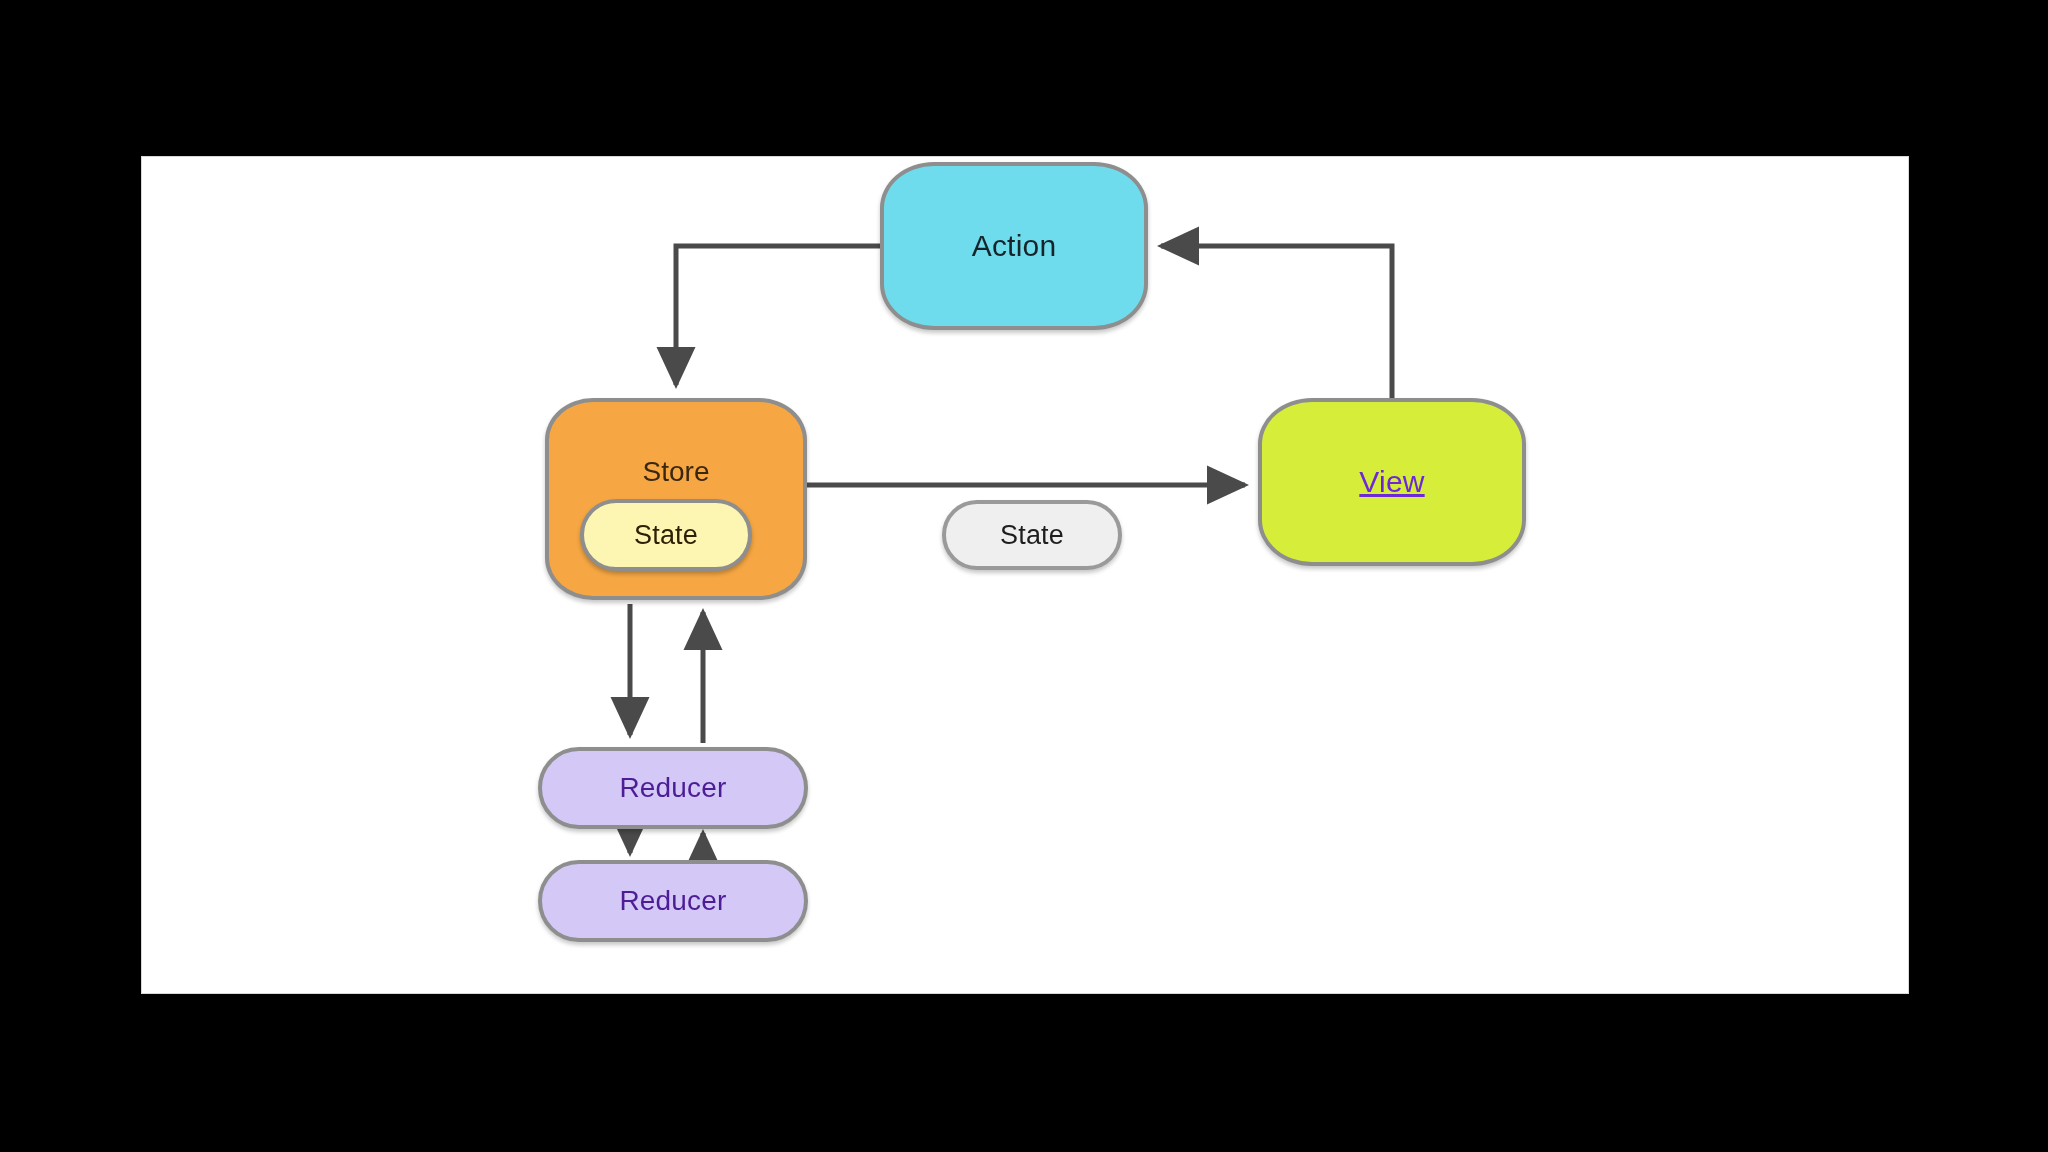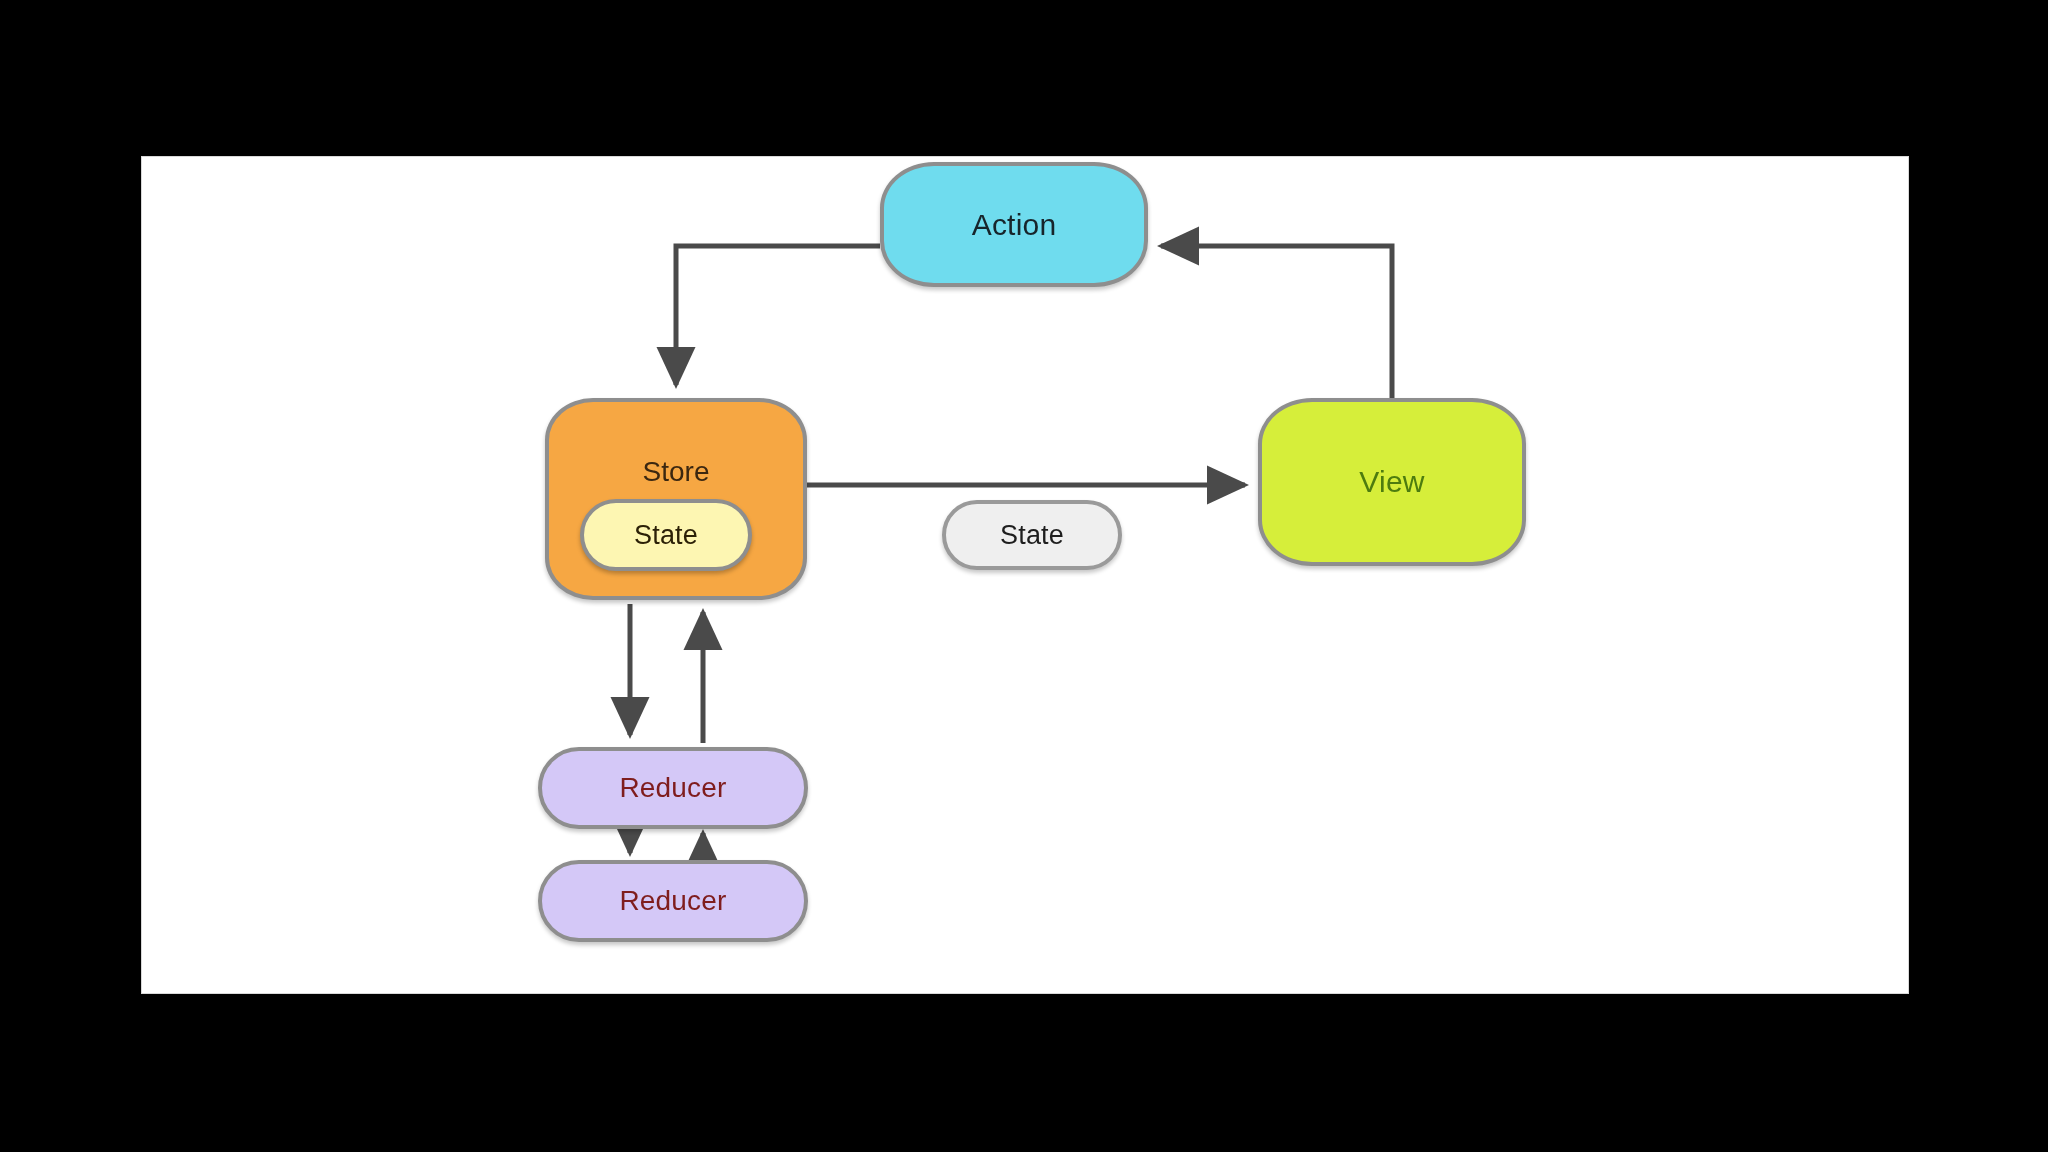--- a/index.html
+++ b/index.html
@@ -60,21 +60,21 @@
     letter-spacing: 0.2px;
     line-height: 1;
     user-select: none;
   }
 
   
   #node-action {
     left: 738px;
     top: 5px;
     width: 268px;
-    height: 125px;
+    height: 168px;
     background: #6fdcee;
     border-radius: 54px / 46px;
   }
   #node-action .label {
     font-size: 30px;
     color: #17252b;
   }
 
   
   #node-store {
@@ -140,36 +140,37 @@
   #node-view {
     left: 1116px;
     top: 241px;
     width: 268px;
     height: 168px;
     background: #d6ee3a;
     border-radius: 54px / 46px;
   }
   #node-view .label {
     font-size: 30px;
-    color: #4d7c0f;
+    color: #6d28d9;
+    text-decoration: underline;
   }
 
   
   .reducer {
     left: 396px;
     width: 270px;
     height: 82px;
     background: #d4c8f7;
     border-radius: 41px;
   }
   #node-reducer-1 { top: 590px; }
   #node-reducer-2 { top: 703px; }
   .reducer .label {
     font-size: 28px;
-    color: #7f1d1d;
+    color: #4c1d95;
   }
 </style>
 </head>
 <body>
 
 <div id="stage">
 
   <div id="canvas">
 
     <svg id="connectors" viewBox="0 0 1766 836" xmlns="http://www.w3.org/2000/svg">

